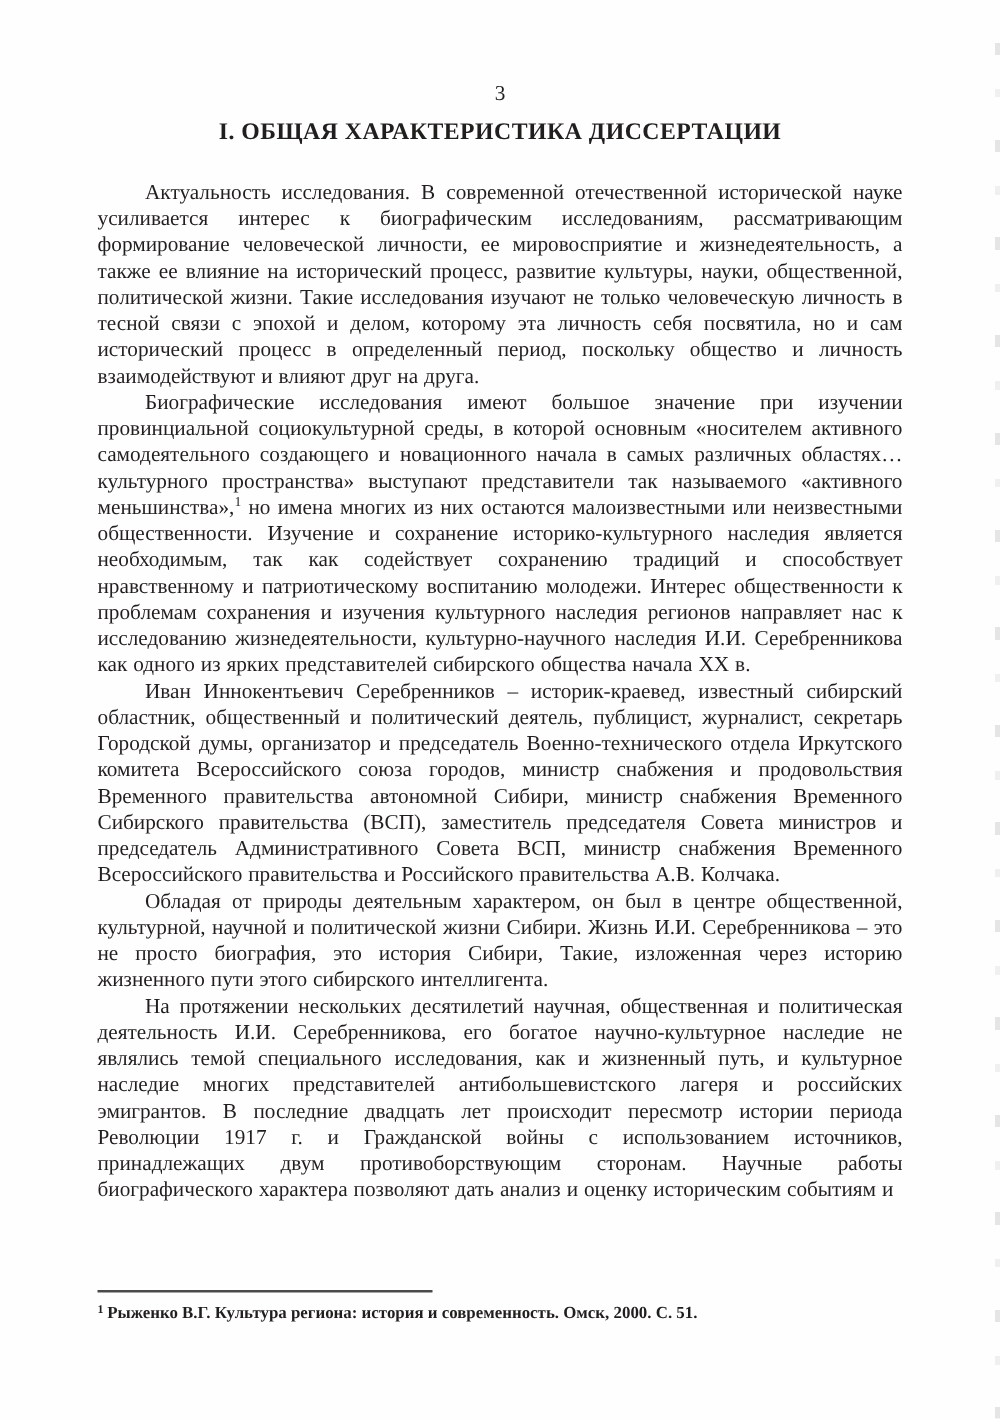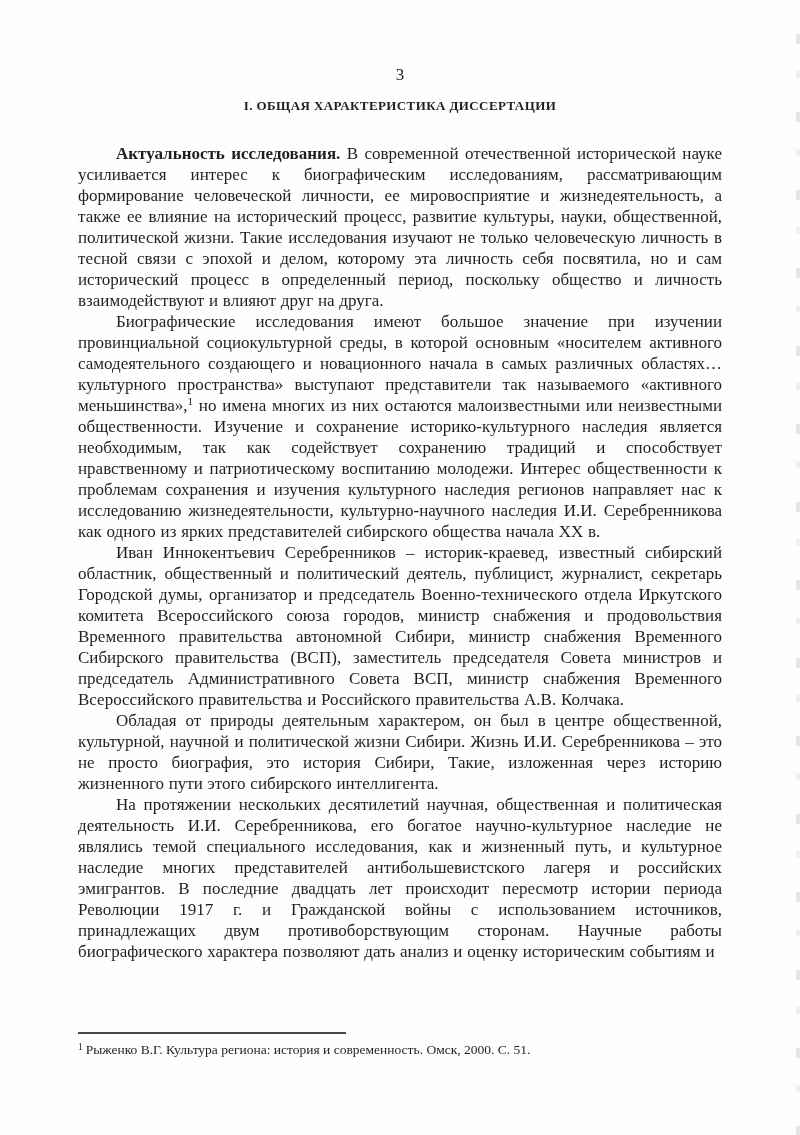--- a/index.html
+++ b/index.html
@@ -20,47 +20,48 @@
     color: #211f1d;
   }
   .page-number {
     text-align: center;
     font-size: 17px;
     line-height: 17px;
     margin: 0 0 13px 0;
   }
   .heading {
     text-align: center;
-    font-size: 13px;
+    font-size: 19px;
     line-height: 20px;
     font-weight: bold;
     letter-spacing: 0.4px;
     margin: 0 0 27px 0;
   }
   .body-text p {
     margin: 0;
     font-size: 17px;
     line-height: 21px;
     text-align: justify;
     text-indent: 38px;
     word-spacing: 0.5px;
   }
   .lead-bold {
-    font-weight: bold;
+    font-weight: normal;
   }
   sup.fnref {
     font-size: 11px;
     line-height: 0;
     vertical-align: 6px;
   }
   .footnote-block {
     position: absolute;
     left: 78px;
     top: 1032px;
     width: 644px;
+    font-weight: bold;
   }
   .footnote-rule {
     width: 268px;
     height: 0;
     border-top: 2px solid #4a4a4a;
     margin-bottom: 7px;
   }
   .footnote {
     margin: 0;
     font-size: 13.5px;

